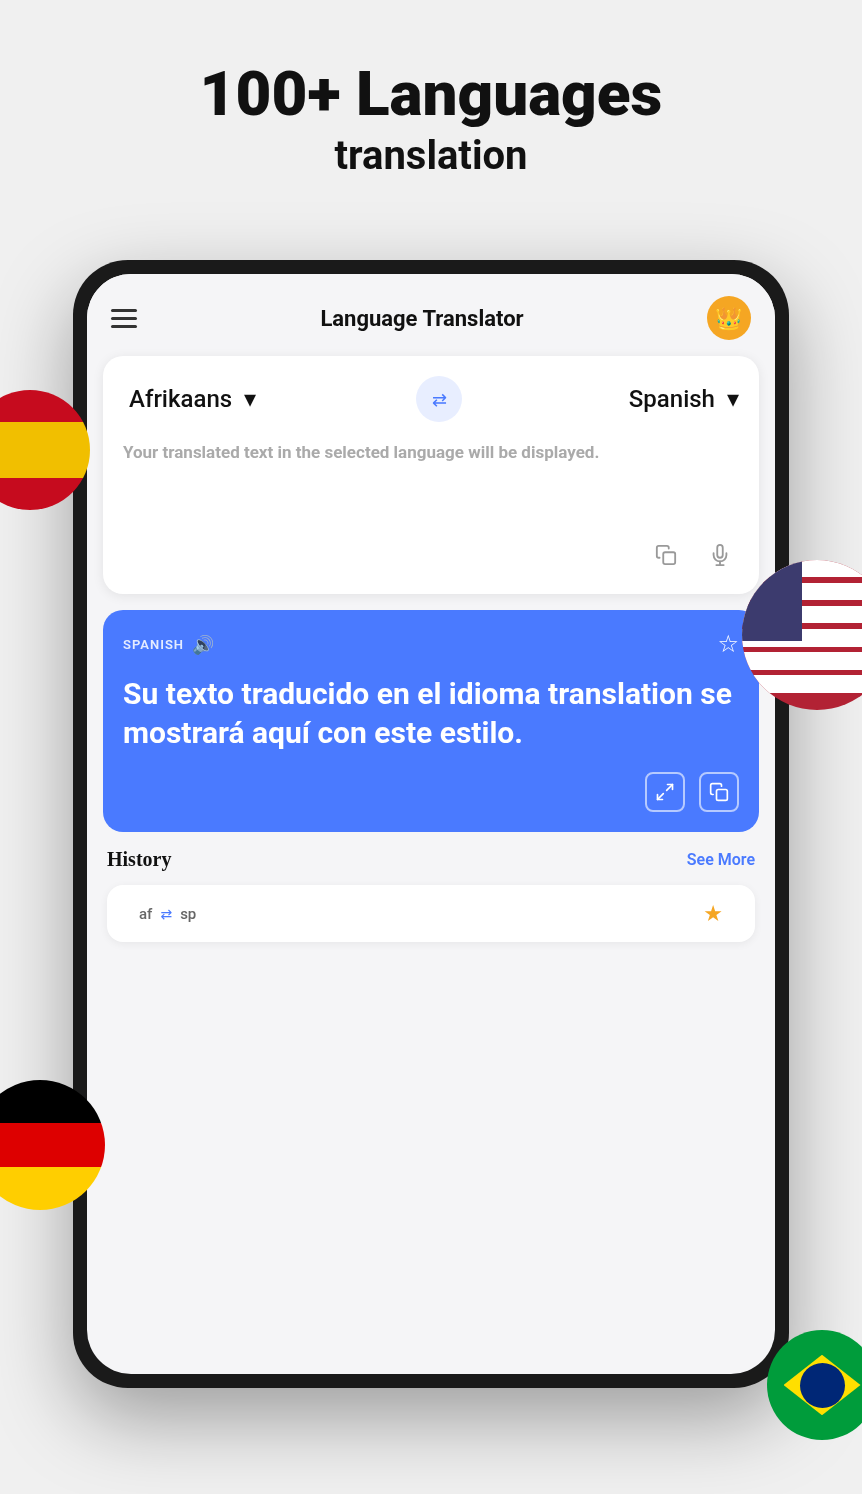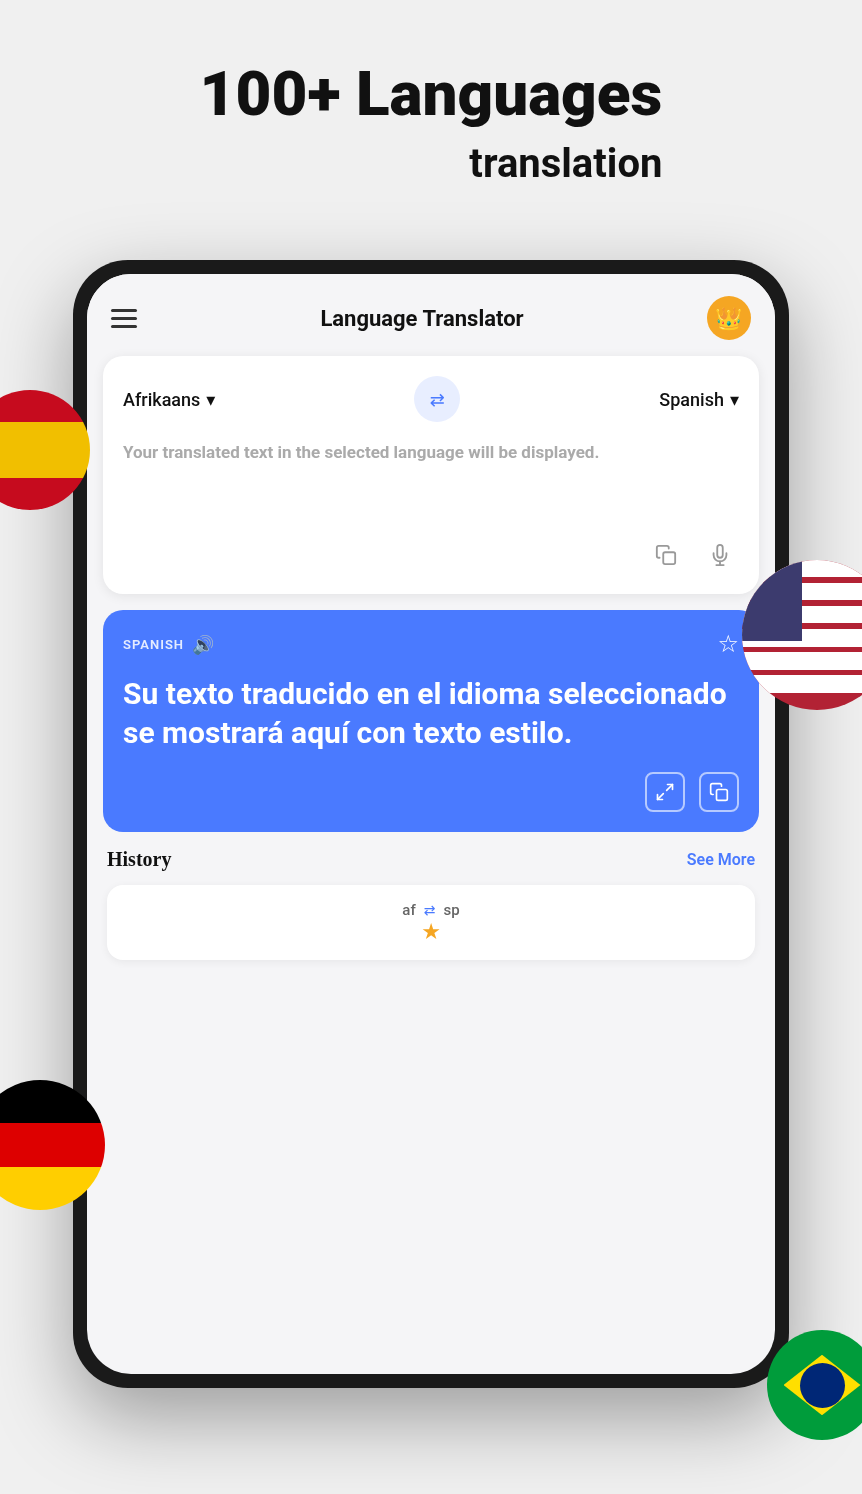--- a/index.html
+++ b/index.html
@@ -11,37 +11,37 @@
       font-family: -apple-system, BlinkMacSystemFont, 'Segoe UI', Roboto, sans-serif;
       display: flex;
       flex-direction: column;
       align-items: center;
       overflow: hidden;
       position: relative;
     }
 
     .hero-title {
       margin-top: 60px;
-      text-align: right;
+      text-align: center;
       z-index: 2;
       position: relative;
     }
 
     .hero-title h1 {
       font-size: 62px;
       font-weight: 900;
       color: #111;
       line-height: 1.1;
     }
 
     .hero-title h2 {
       font-size: 40px;
       font-weight: 700;
       color: #111;
-      margin-top: 12px;
+      margin-top: 4px;
     }
 
     
     .flag-ball {
       position: absolute;
       border-radius: 50%;
       overflow: hidden;
     }
 
     .flag-spain {
@@ -228,23 +228,24 @@
     }
 
     .lang-selector {
       display: flex;
       align-items: center;
       gap: 6px;
       cursor: pointer;
     }
 
     .lang-selector span {
-      font-size: 18px;
+      font-size: 24px;
       font-weight: 500;
       color: #111;
+      margin-left: 6px;
     }
 
     .chevron-down {
       font-size: 14px;
       color: #555;
     }
 
     .swap-btn {
       width: 46px;
       height: 46px;
@@ -378,21 +379,20 @@
     }
 
     .history-item {
       background: white;
       border-radius: 16px;
       padding: 16px 32px;
       display: flex;
       align-items: center;
       justify-content: space-between;
       box-shadow: 0 2px 8px rgba(0,0,0,0.06);
-      flex-direction: column;
     }
 
     .history-langs {
       display: flex;
       align-items: center;
       gap: 8px;
       font-size: 15px;
       color: #666;
       font-weight: 500;
     }
@@ -500,21 +500,21 @@
       </div>
 
       <div class="result-card">
         <div class="result-card-header">
           <div class="result-lang-label">
             <span class="result-lang-text">SPANISH</span>
             <span class="speaker-icon">🔊</span>
           </div>
           <span class="star-icon-outline">☆</span>
         </div>
-        <div class="result-text">Su texto traducido en el idioma seleccionado se mostrará aquí con texto estilo.</div>
+        <div class="result-text">Su texto traducido en el idioma translation se mostrará aquí con este estilo.</div>
         <div class="result-actions">
           <div class="result-action-btn">
             <svg width="20" height="20" viewBox="0 0 24 24" fill="none" stroke="white" stroke-width="2" stroke-linecap="round" stroke-linejoin="round">
               <polyline points="15 3 21 3 21 9"></polyline>
               <polyline points="9 21 3 21 3 15"></polyline>
               <line x1="21" y1="3" x2="14" y2="10"></line>
               <line x1="3" y1="21" x2="10" y2="14"></line>
             </svg>
           </div>
           <div class="result-action-btn">

